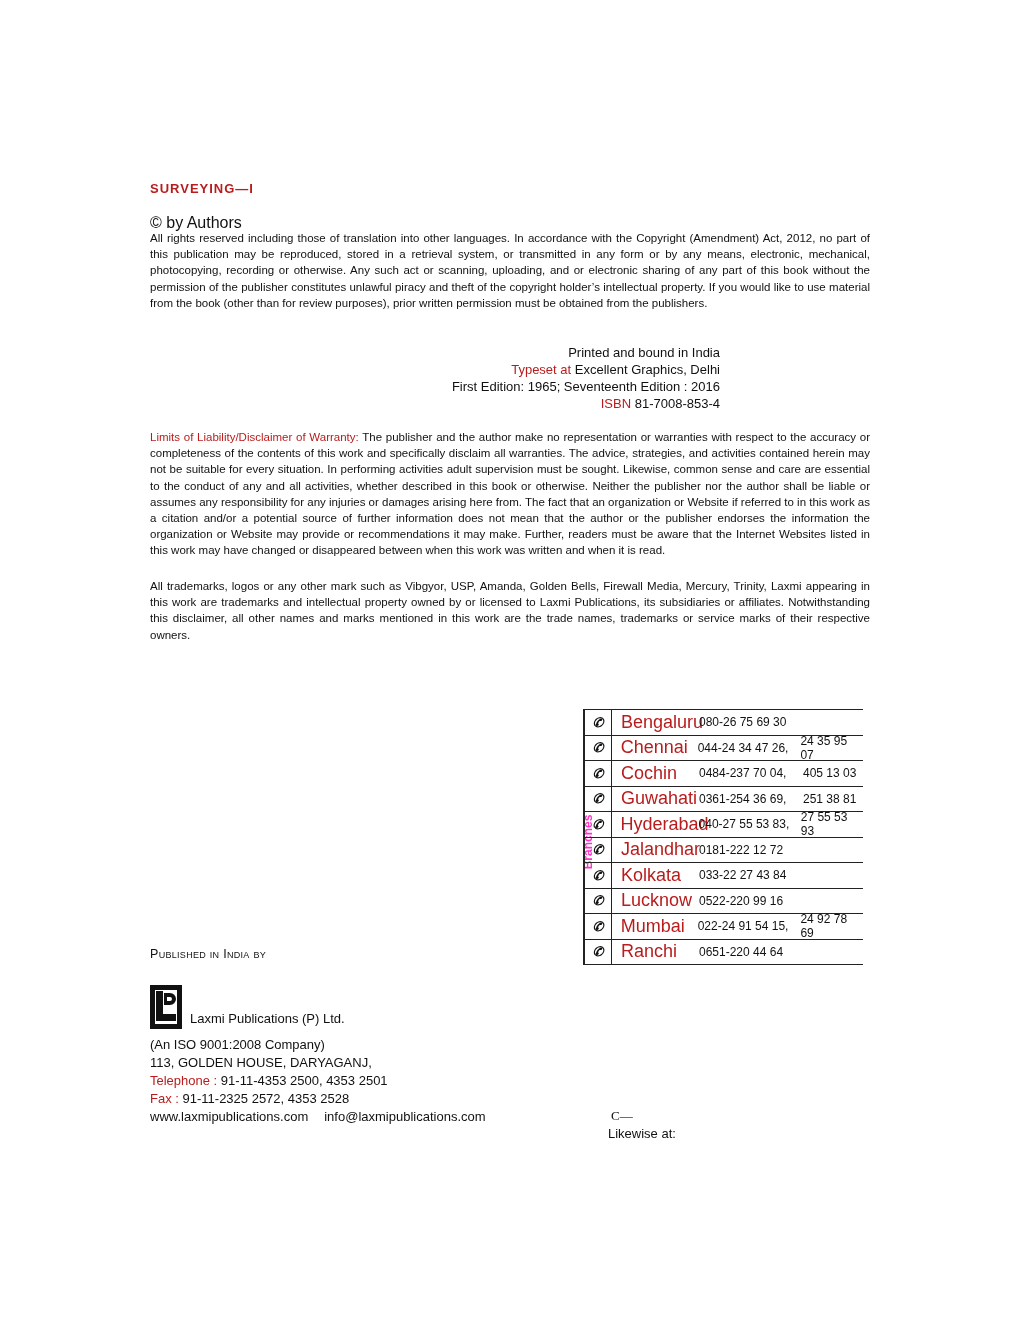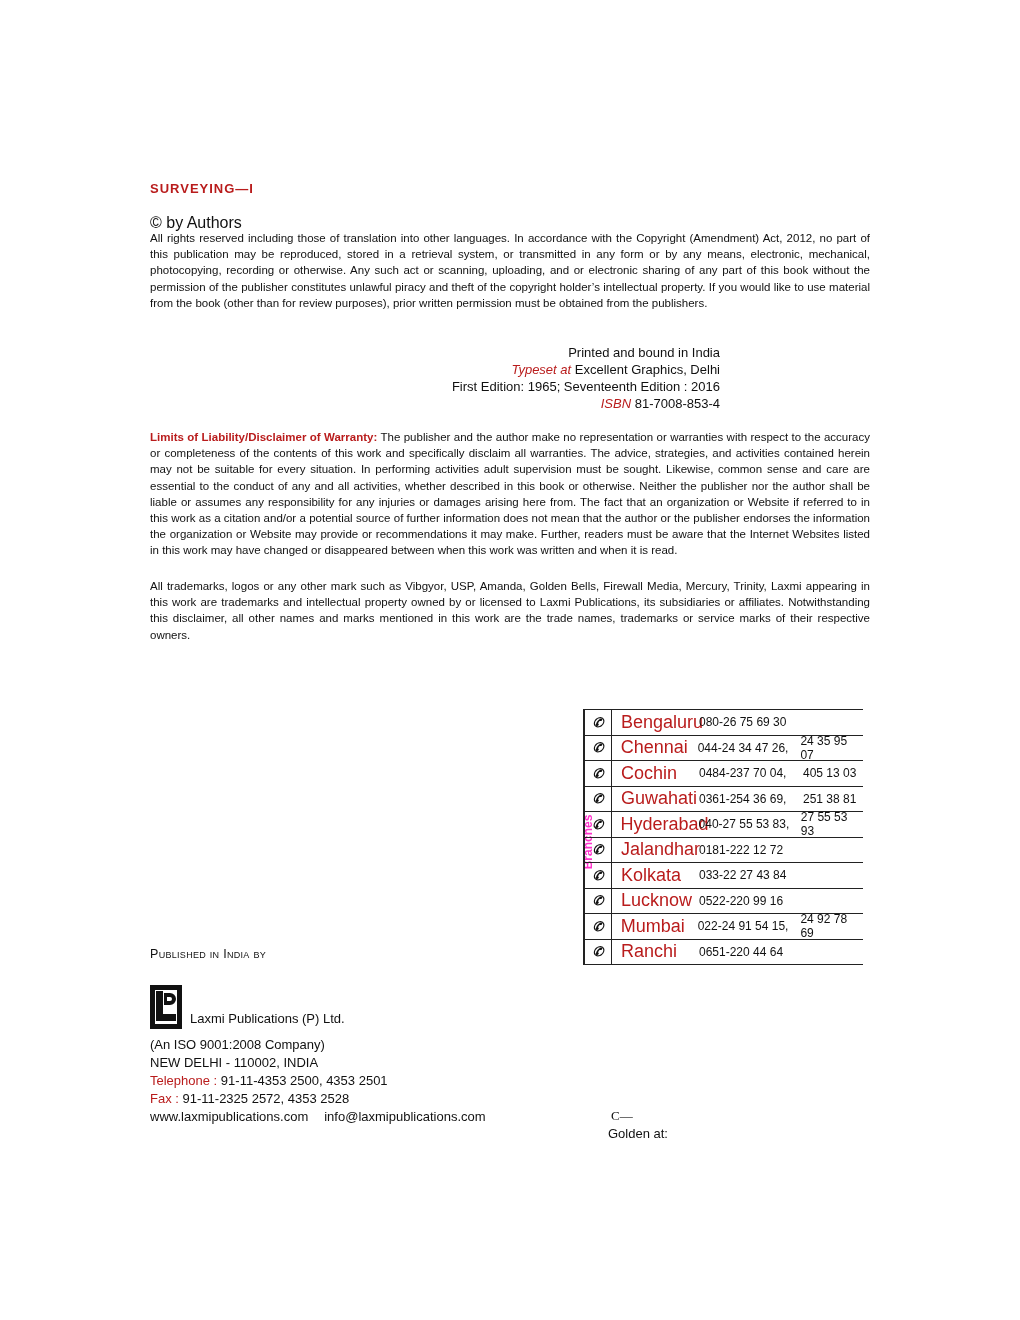--- a/index.html
+++ b/index.html
@@ -3,23 +3,23 @@
 <meta charset="utf-8">
 <style>
   html, body { margin:0; padding:0; background:#ffffff; }
   body { width:1020px; height:1320px; position:relative; font-family:"Liberation Sans", sans-serif; color:#111; overflow:hidden; }
   .pink { color:#b91c1c; }
   .title { position:absolute; left:150px; top:181px; font-size:13px; font-weight:bold; letter-spacing:1px; }
   .copyright { position:absolute; left:150px; top:214px; font-size:16px; }
   .para { position:absolute; left:150px; width:720px; font-size:11.5px; line-height:16.2px; text-align:justify; }
   .rights { top:230px; }
   .center-block { position:absolute; left:300px; width:420px; top:344px; text-align:right; font-size:13px; line-height:17px; }
-  .center-block .lbl { font-style:italic; }
+  .center-block .lbl { }
   .disclaimer { top:429px; }
-  .disclaimer .lbl { font-weight:bold; }
+  .disclaimer .lbl { font-weight:normal; }
   .trademarks { top:578px; }
   .branches { position:absolute; left:583px; top:709px; }
   .branch-row { height:24.5px; display:flex; align-items:center; border-bottom:1.5px solid #222; width:280px; position:relative; }
   .branch-row:first-child { border-top:1.5px solid #222; }
   .branch-row:first-child, .branch-row:last-child { }
   .phone-cell { width:26px; height:100%; border-left:2px solid #222; border-right:1.5px solid #222; display:flex; align-items:center; justify-content:center; font-size:13px; font-style:italic; font-weight:bold; }
   .branch-city { width:78px; padding-left:9px; font-size:18px; color:#b91c1c; }
   .branch-tel1 { width:104px; font-size:12px; }
   .branch-tel2 { font-size:12px; }
   .branches-label { position:absolute; left:558px; top:835px; transform:rotate(-90deg); transform-origin:center; font-size:12px; font-weight:bold; color:#ff33cc; width:60px; text-align:center; }
@@ -121,22 +121,22 @@
 <div class="logo">
   <div class="logo-inner"></div>
   <div class="logo-L"></div>
   <div class="logo-Lb"></div>
   <div class="logo-P"></div>
 </div>
 <div class="company">Laxmi Publications (P) Ltd.</div>
 
 <div class="addr">
   <div>(An ISO 9001:2008 Company)</div>
-  <div>NEW DELHI - 110002, INDIA</div>
+  <div>113, GOLDEN HOUSE, DARYAGANJ,</div>
   <div><span class="pink">Telephone :</span><span> 91-11-4353 2500, 4353 2501</span></div>
   <div><span class="pink">Fax :</span><span> 91-11-2325 2572, 4353 2528</span></div>
   <div><span>www.laxmipublications.com</span><span style="display:inline-block;width:16px"></span><span>info@laxmipublications.com</span></div>
 </div>
 
 <div class="printed">
   <div class="c">C—</div>
-  <div>Golden at:</div>
+  <div>Likewise at:</div>
 </div>
 
 </body></html>

